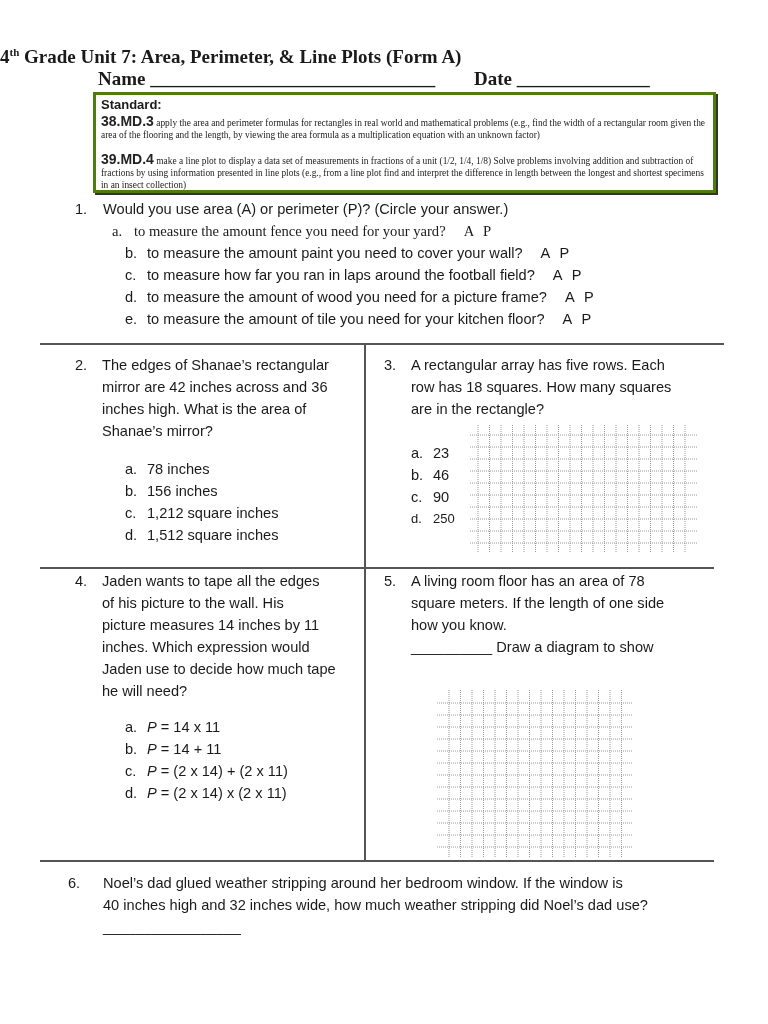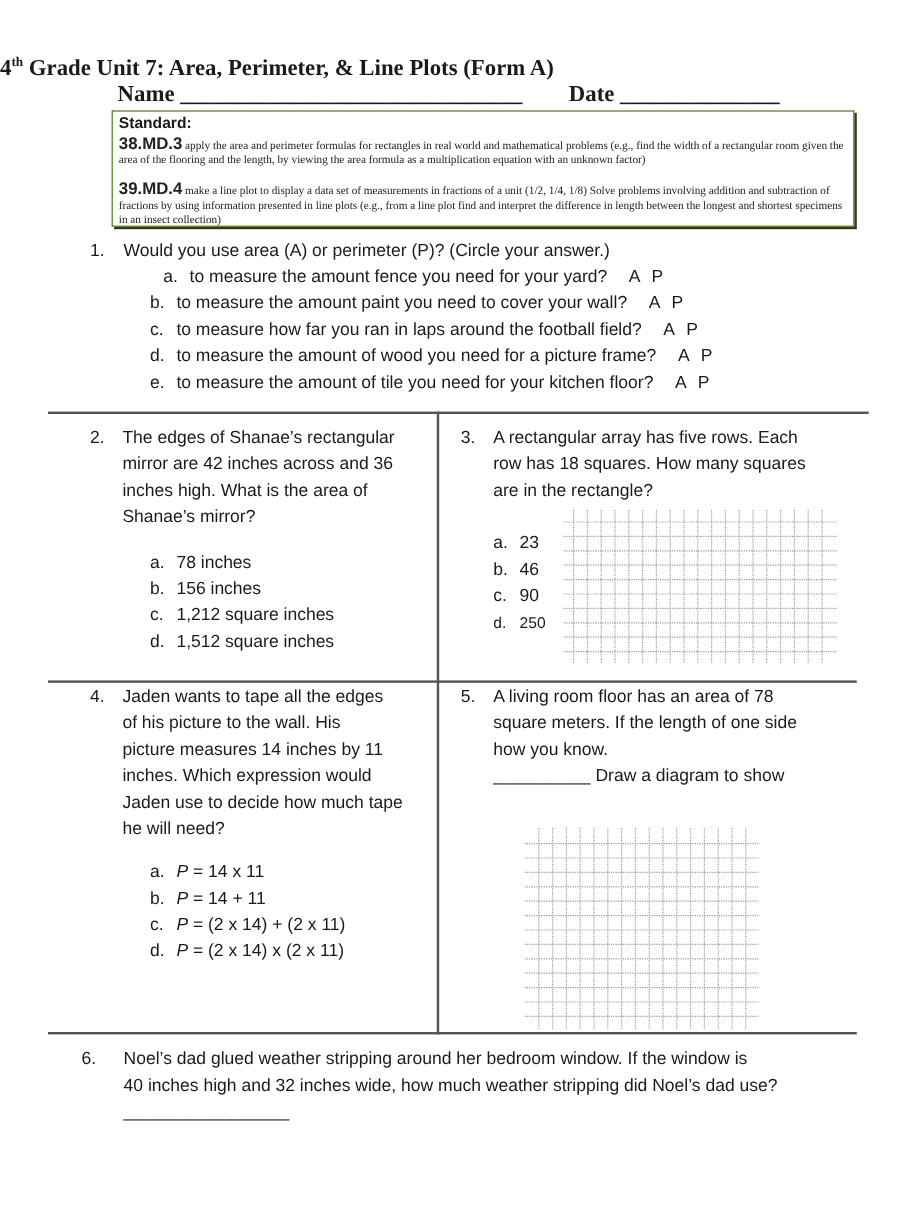--- a/index.html
+++ b/index.html
@@ -8,21 +8,21 @@
   .sans { font-family: "Liberation Sans", "DejaVu Sans", sans-serif; }
   .abs { position:absolute; }
 
   
   #title { left:0; width:768px; top:46px; text-align:left; font-size:19px; font-weight:bold; }
   #title sup { font-size:11px; }
   #name-row { left:98px; top:68px; font-size:19px; font-weight:bold; white-space:nowrap; }
   #date-row { left:474px; top:68px; font-size:19px; font-weight:bold; white-space:nowrap; }
 
   
-  #standard-box { left:93px; top:92px; width:617px; height:95px; border:1px solid #4d7c0f; box-shadow:2px 2px 0 #333; background:#fff; }
+  #standard-box { left:93px; top:92px; width:617px; height:95px; border:3px solid #4d7c0f; box-shadow:2px 2px 0 #333; background:#fff; }
   #standard-label { left:5px; top:2px; font-size:13px; font-weight:bold; }
   .std-text { left:5px; font-size:9.4px; line-height:12px; width:608px; color:#222; }
   .std-code { font-weight:bold; font-family:"Liberation Sans", sans-serif; font-size:14px; }
 
   
   .q { font-size:14.6px; line-height:22px; }
   .choice-letter { display:inline-block; width:22px; }
   .ap { margin-left:18px; word-spacing:6px; }
 
   
@@ -43,21 +43,21 @@
   <div id="standard-label" class="abs sans">Standard:</div>
   <div class="abs std-text serif" style="top:20px;"><span class="std-code">38.MD.3</span><span> apply the area and perimeter formulas for rectangles in real world and mathematical problems (e.g., find the width of a rectangular room given the area of the flooring and the length, by viewing the area formula as a multiplication equation with an unknown factor)</span></div>
   <div class="abs std-text serif" style="top:58px;"><span class="std-code">39.MD.4</span><span> make a line plot to display a data set of measurements in fractions of a unit (1/2, 1/4, 1/8)  Solve problems involving addition and subtraction of fractions by using information presented in line plots  (e.g., from a line plot find and interpret the difference in length between the longest and shortest specimens in an insect collection)</span></div>
 </div>
 
 <div class="abs q sans" style="left:75px; top:198px;">
   <span>1.</span>
 </div>
 <div class="abs q sans" style="left:103px; top:198px; white-space:nowrap;">Would you use area (A) or perimeter (P)? (Circle your answer.)</div>
 
-<div class="abs q sans" style="left:136px; top:220px; white-space:nowrap;"><span class="choice-letter">a.</span><span>to measure the amount fence you need for your yard?</span><span class="ap">A P</span></div>
+<div class="abs q sans" style="left:112px; top:220px; white-space:nowrap;font-family:Liberation Serif, serif;"><span class="choice-letter">a.</span><span>to measure the amount fence you need for your yard?</span><span class="ap">A P</span></div>
 <div class="abs q sans" style="left:125px; top:242px; white-space:nowrap;"><span class="choice-letter">b.</span><span>to measure the amount paint you need to cover your wall?</span><span class="ap">A P</span></div>
 <div class="abs q sans" style="left:125px; top:264px; white-space:nowrap;"><span class="choice-letter">c.</span><span>to measure how far you ran in laps around the football field?</span><span class="ap">A P</span></div>
 <div class="abs q sans" style="left:125px; top:286px; white-space:nowrap;"><span class="choice-letter">d.</span><span>to measure the amount of wood you need for a picture frame?</span><span class="ap">A P</span></div>
 <div class="abs q sans" style="left:125px; top:308px; white-space:nowrap;"><span class="choice-letter">e.</span><span>to measure the amount of tile you need for your kitchen floor?</span><span class="ap">A P</span></div>
 
 <div class="abs hline" style="left:40px; top:343px; width:684px;"></div>
 <div class="abs vline" style="left:364px; top:343px; height:519px;"></div>
 <div class="abs hline" style="left:40px; top:567px; width:674px;"></div>
 <div class="abs hline" style="left:40px; top:860px; width:674px;"></div>
 

